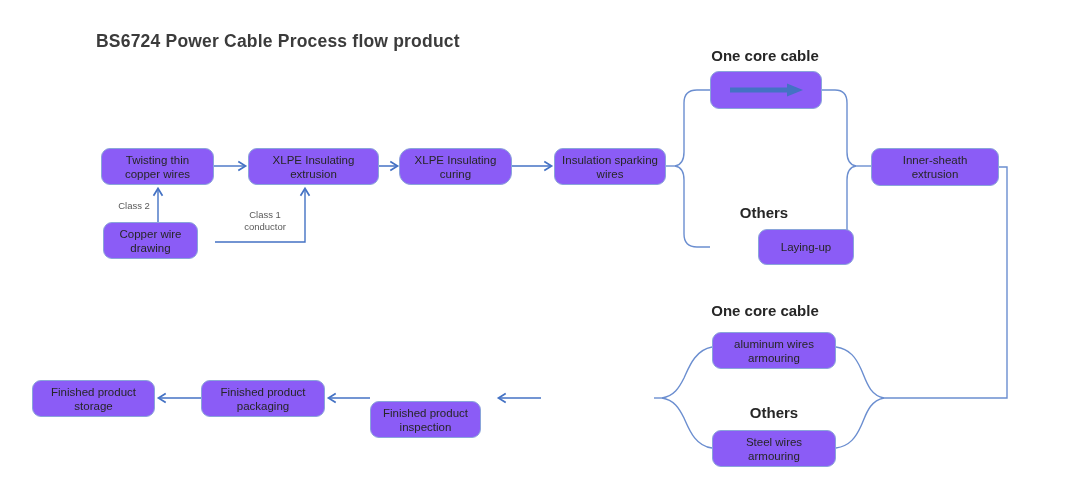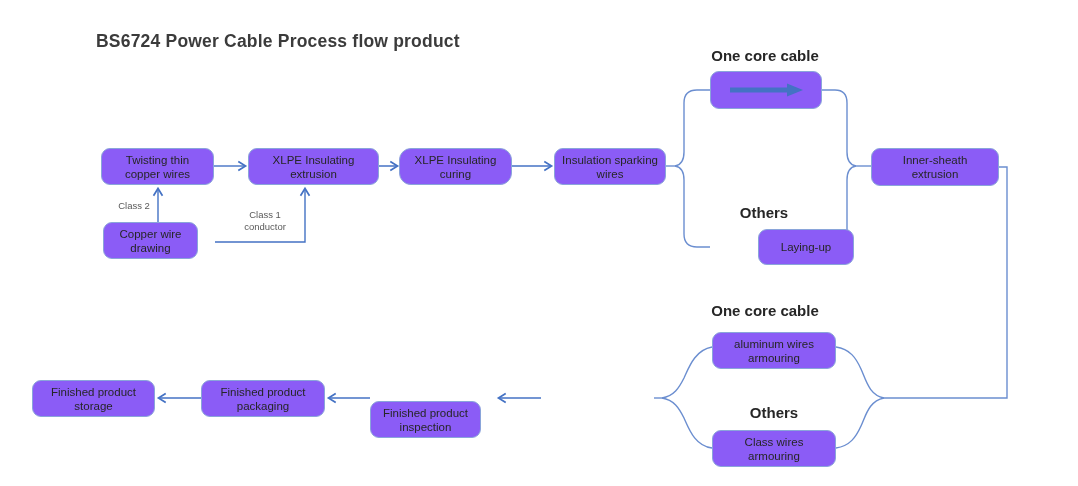--- a/index.html
+++ b/index.html
@@ -106,21 +106,21 @@
   <div class="node" style="left:871px;top:148px;width:128px;height:38px;">
     <span>Inner-sheath extrusion</span>
   </div>
 
   <div class="section-label" style="left:705px;top:302px;width:120px;">One core cable</div>
   <div class="node" style="left:712px;top:332px;width:124px;height:37px;">
     <span>aluminum wires armouring</span>
   </div>
   <div class="section-label" style="left:724px;top:404px;width:100px;">Others</div>
   <div class="node" style="left:712px;top:430px;width:124px;height:37px;">
-    <span>Class wires armouring</span>
+    <span>Steel wires armouring</span>
   </div>
 
   <div class="node" style="left:370px;top:373px;width:111px;height:37px;margin-top:28px;">
     <span>Finished product inspection</span>
   </div>
   <div class="node" style="left:32px;top:380px;width:123px;height:37px;">
     <span>Finished product storage</span>
   </div>
   <div class="node" style="left:201px;top:380px;width:124px;height:37px;">
     <span>Finished product packaging</span>

